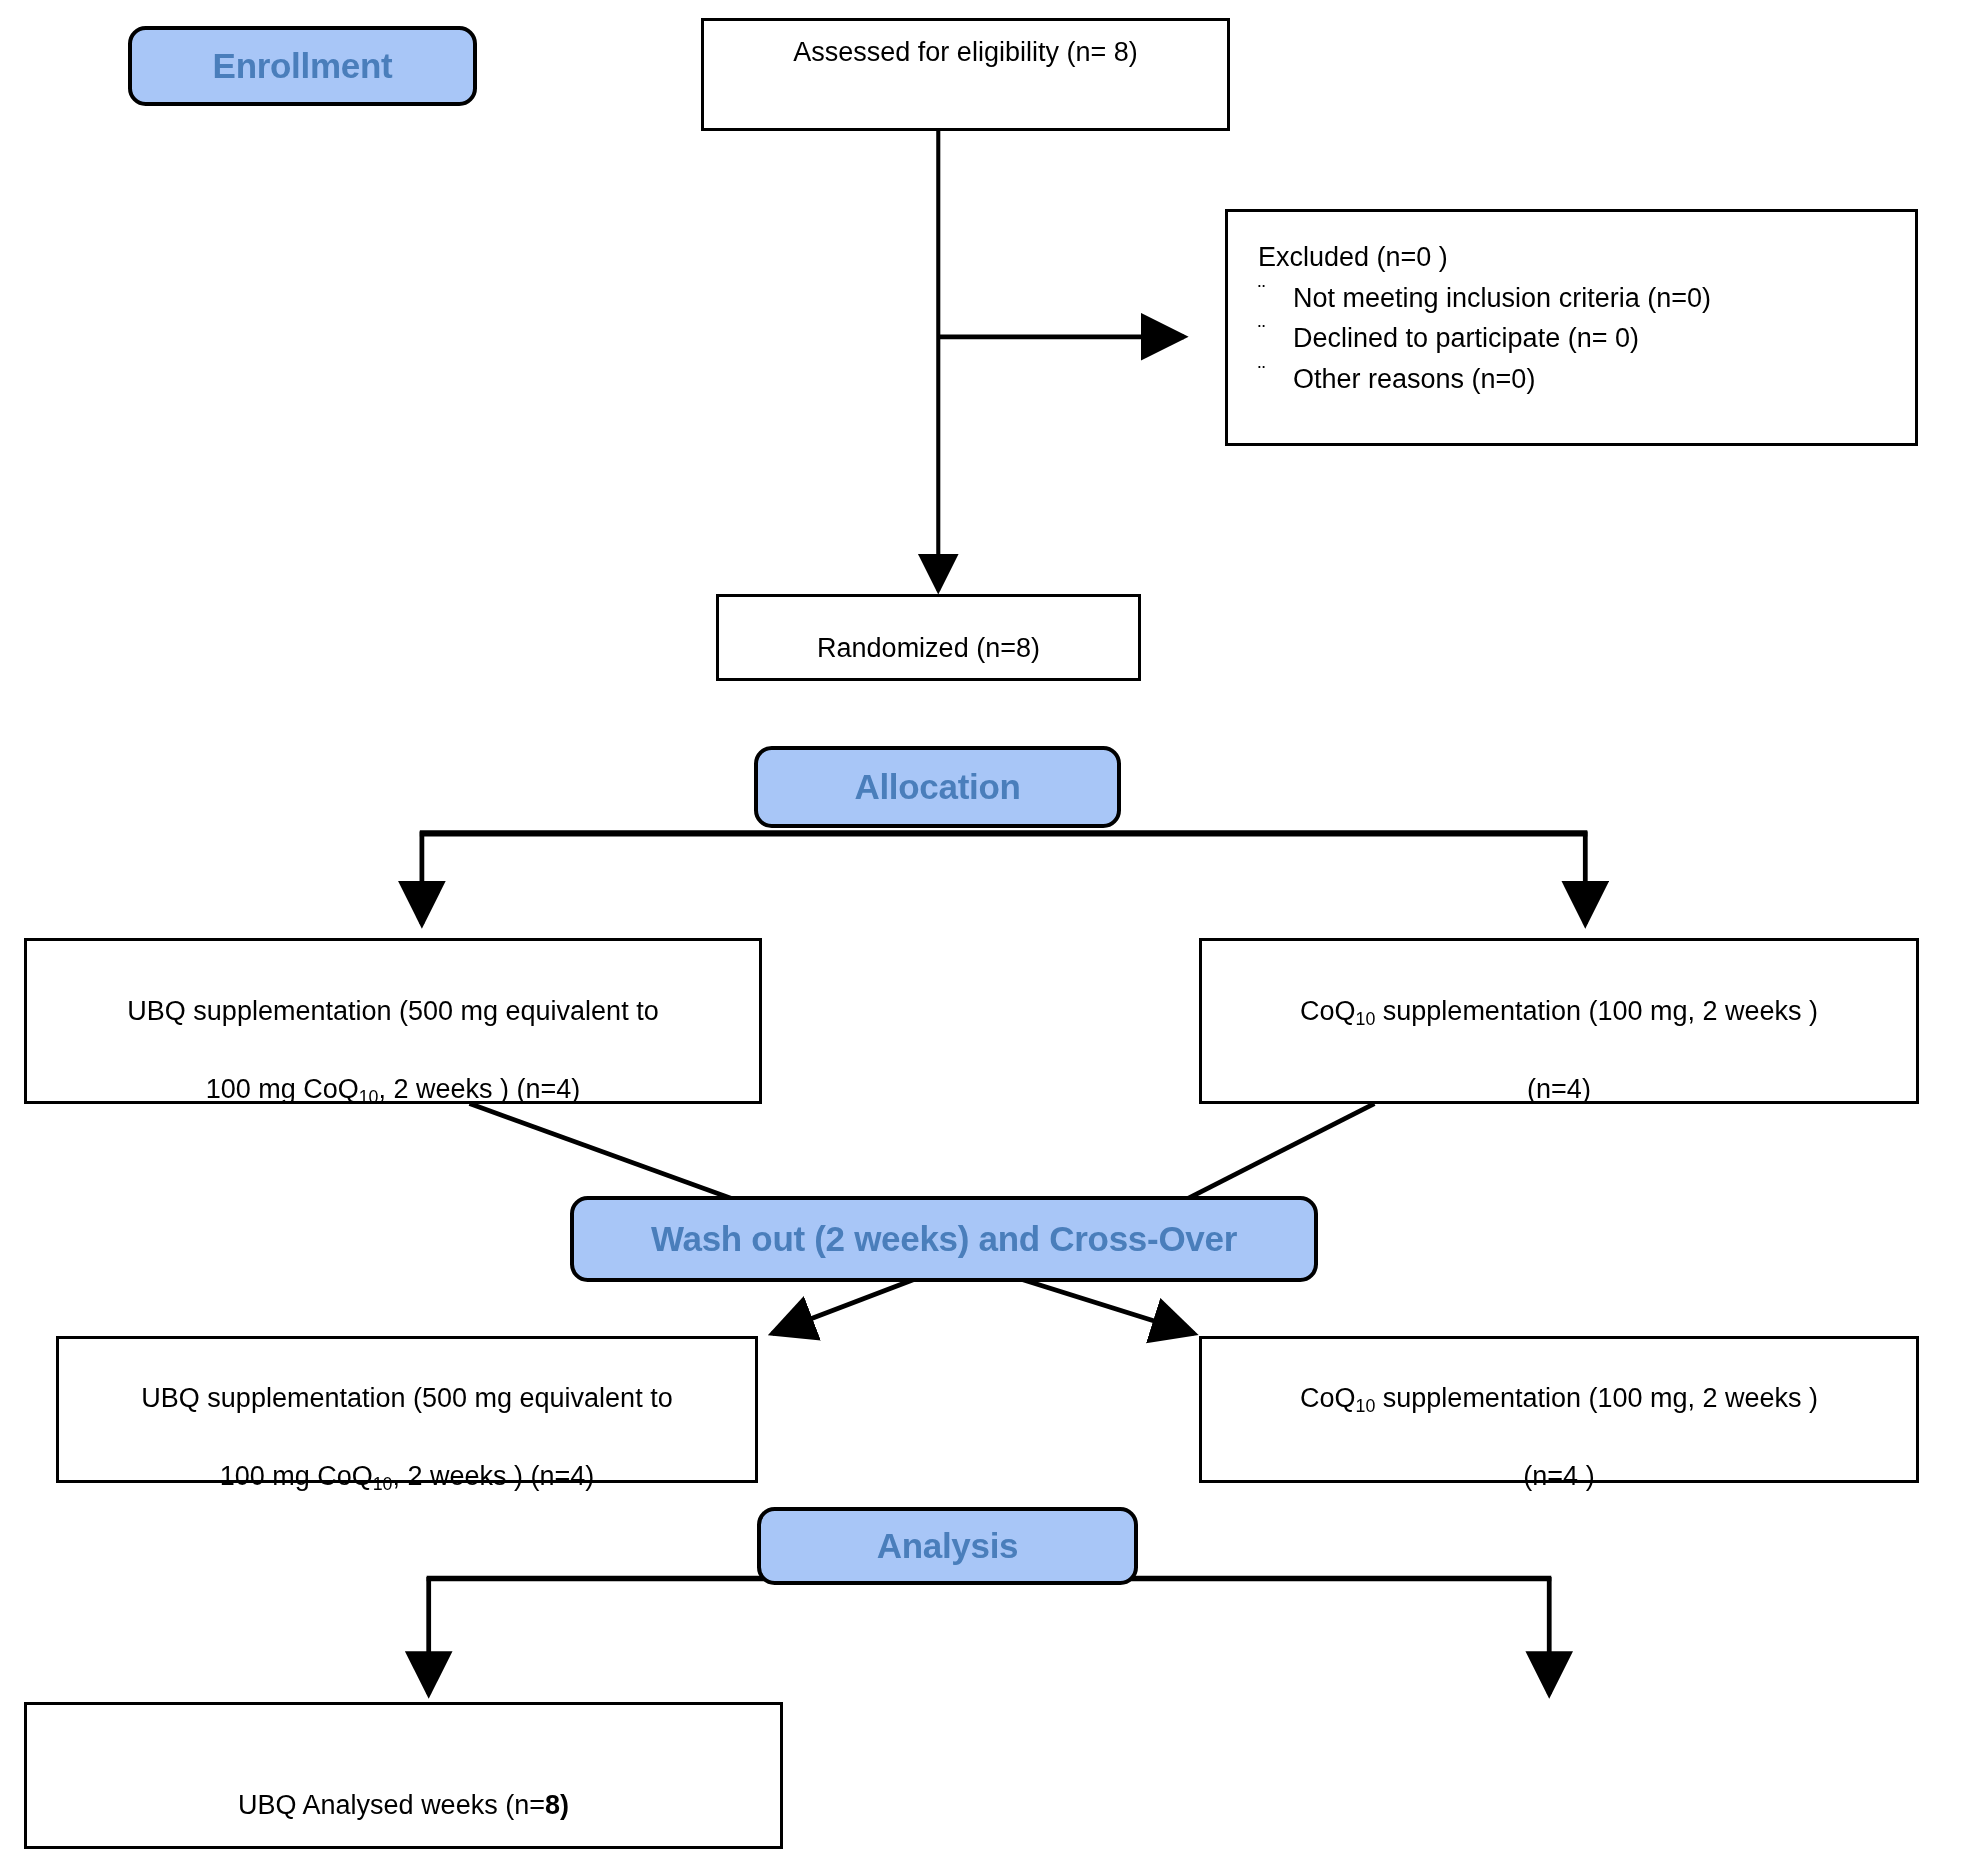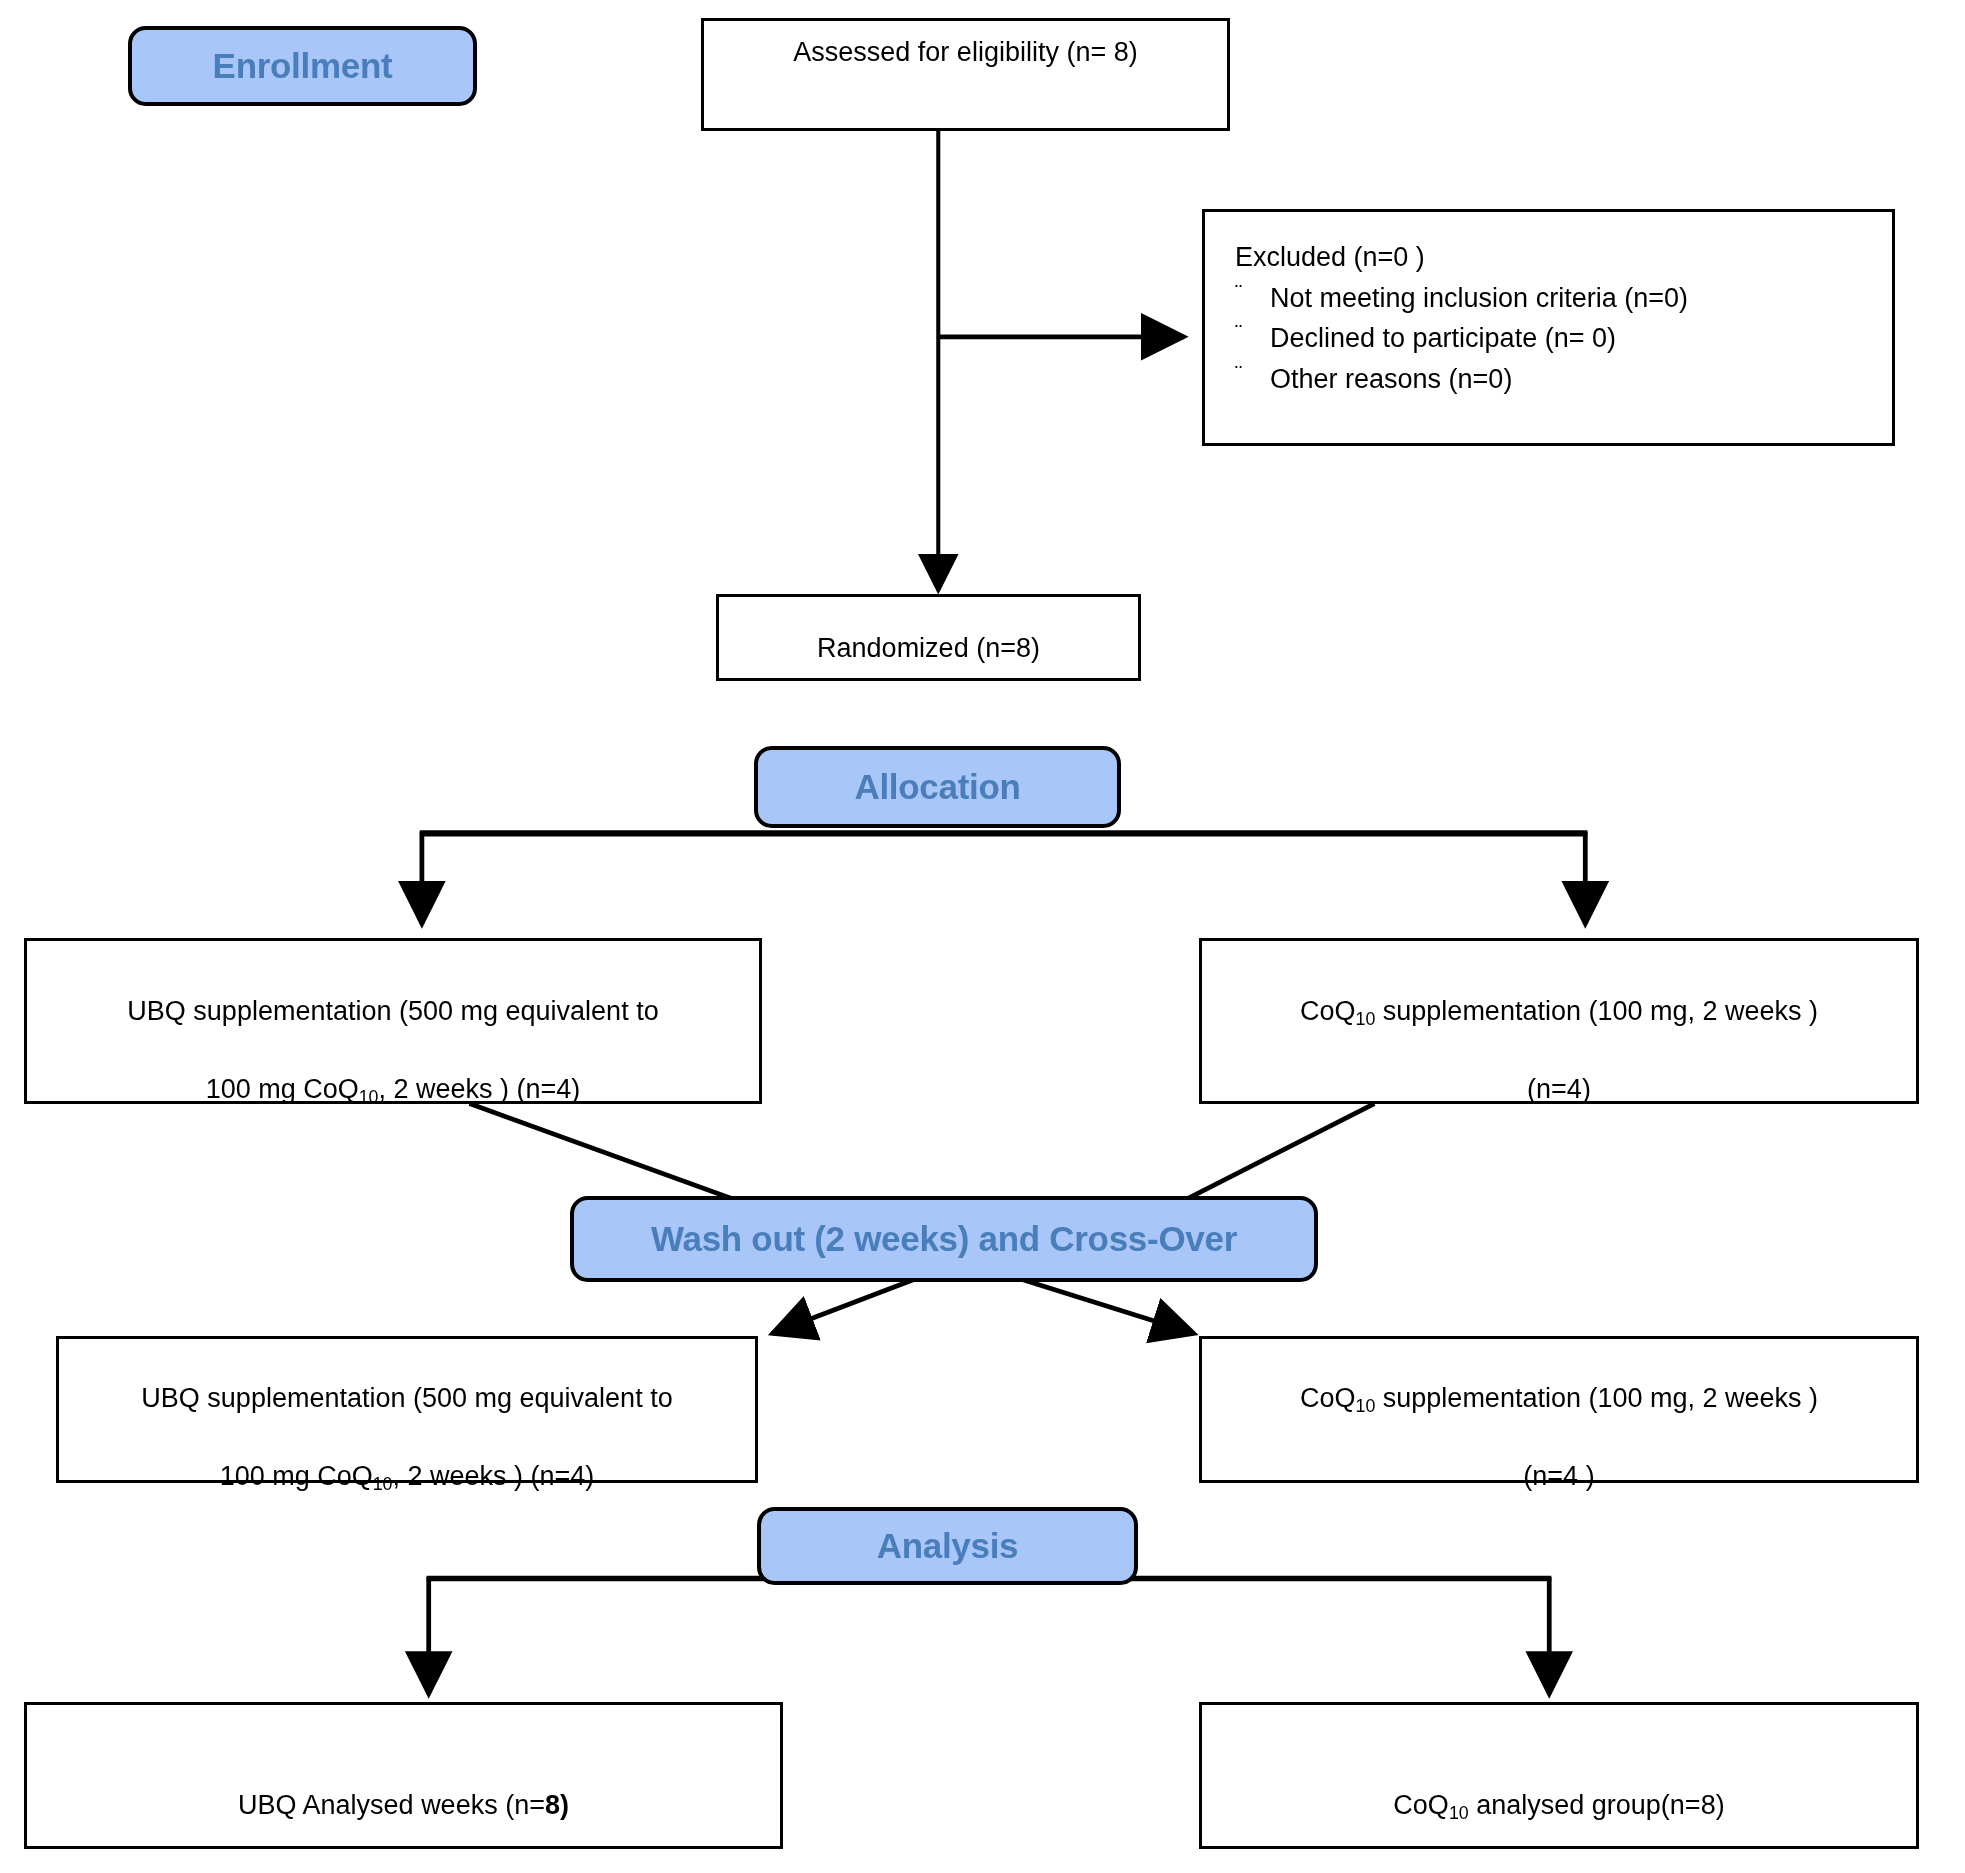--- a/index.html
+++ b/index.html
@@ -56,20 +56,21 @@
   .stage .txt {
     font-weight: bold;
     color: #4a7ebb;
     font-size: 35px;
     letter-spacing: -0.3px;
     white-space: nowrap;
   }
   .excluded {
     display: block;
     align-items: initial;
+    margin-left: 23px;
   }
   .excluded .head {
     font-size: 27px;
     color: #000;
     display: block;
     text-align: left;
   }
   .excl-list {
     list-style: none;
     margin: 0;
@@ -199,20 +200,15 @@
   <div class="stage" style="left:757px; top:1507px; width:381px; height:78px;">
     <span class="txt">Analysis</span>
   </div>
 
   <div class="box" style="left:24px; top:1702px; width:759px; height:147px;">
     <span class="txt" style="padding-top:20.4px;">
       <span>UBQ Analysed weeks (n=</span><span class="b">8)</span>
     </span>
   </div>
 
-  <div class="box" style="left:1199px; top:1702px; width:720px; height:147px;">
-    <span class="txt" style="padding-top:20.4px;">
-      <span>CoQ</span><sub>10</sub><span> analysed group(n=8)</span>
-    </span>
-  </div>
 
 </div>
 
 
 </body></html>

